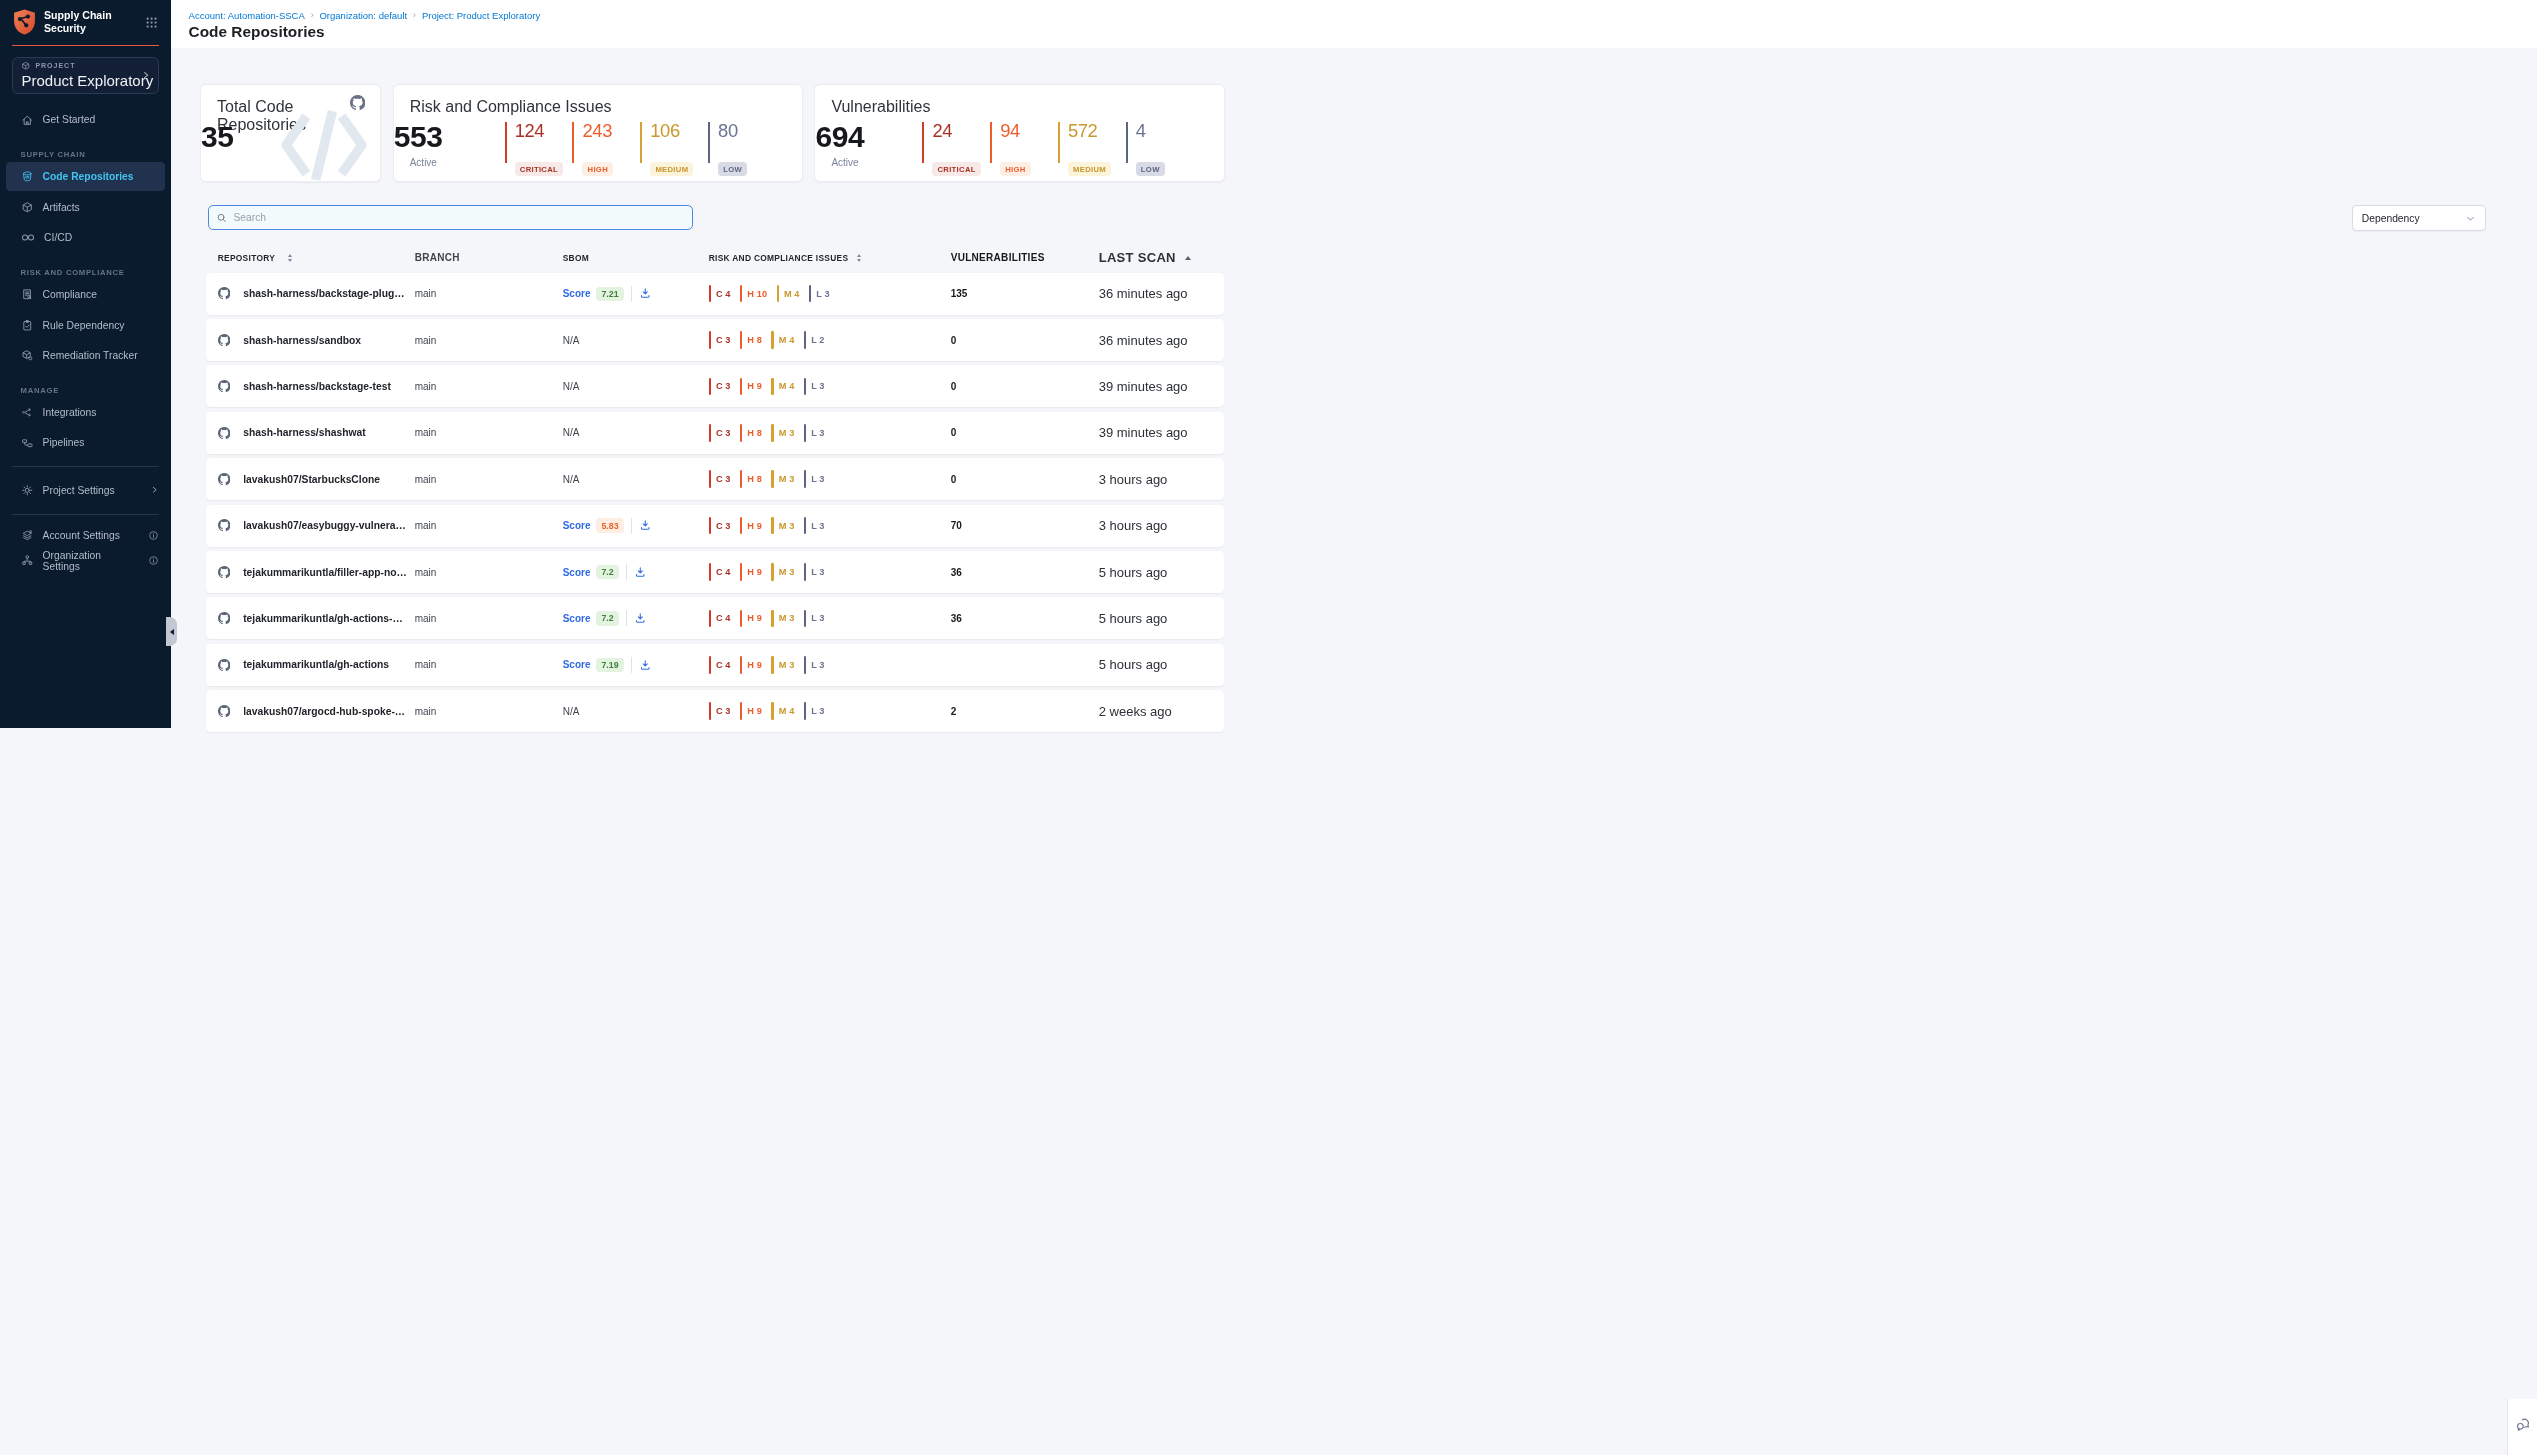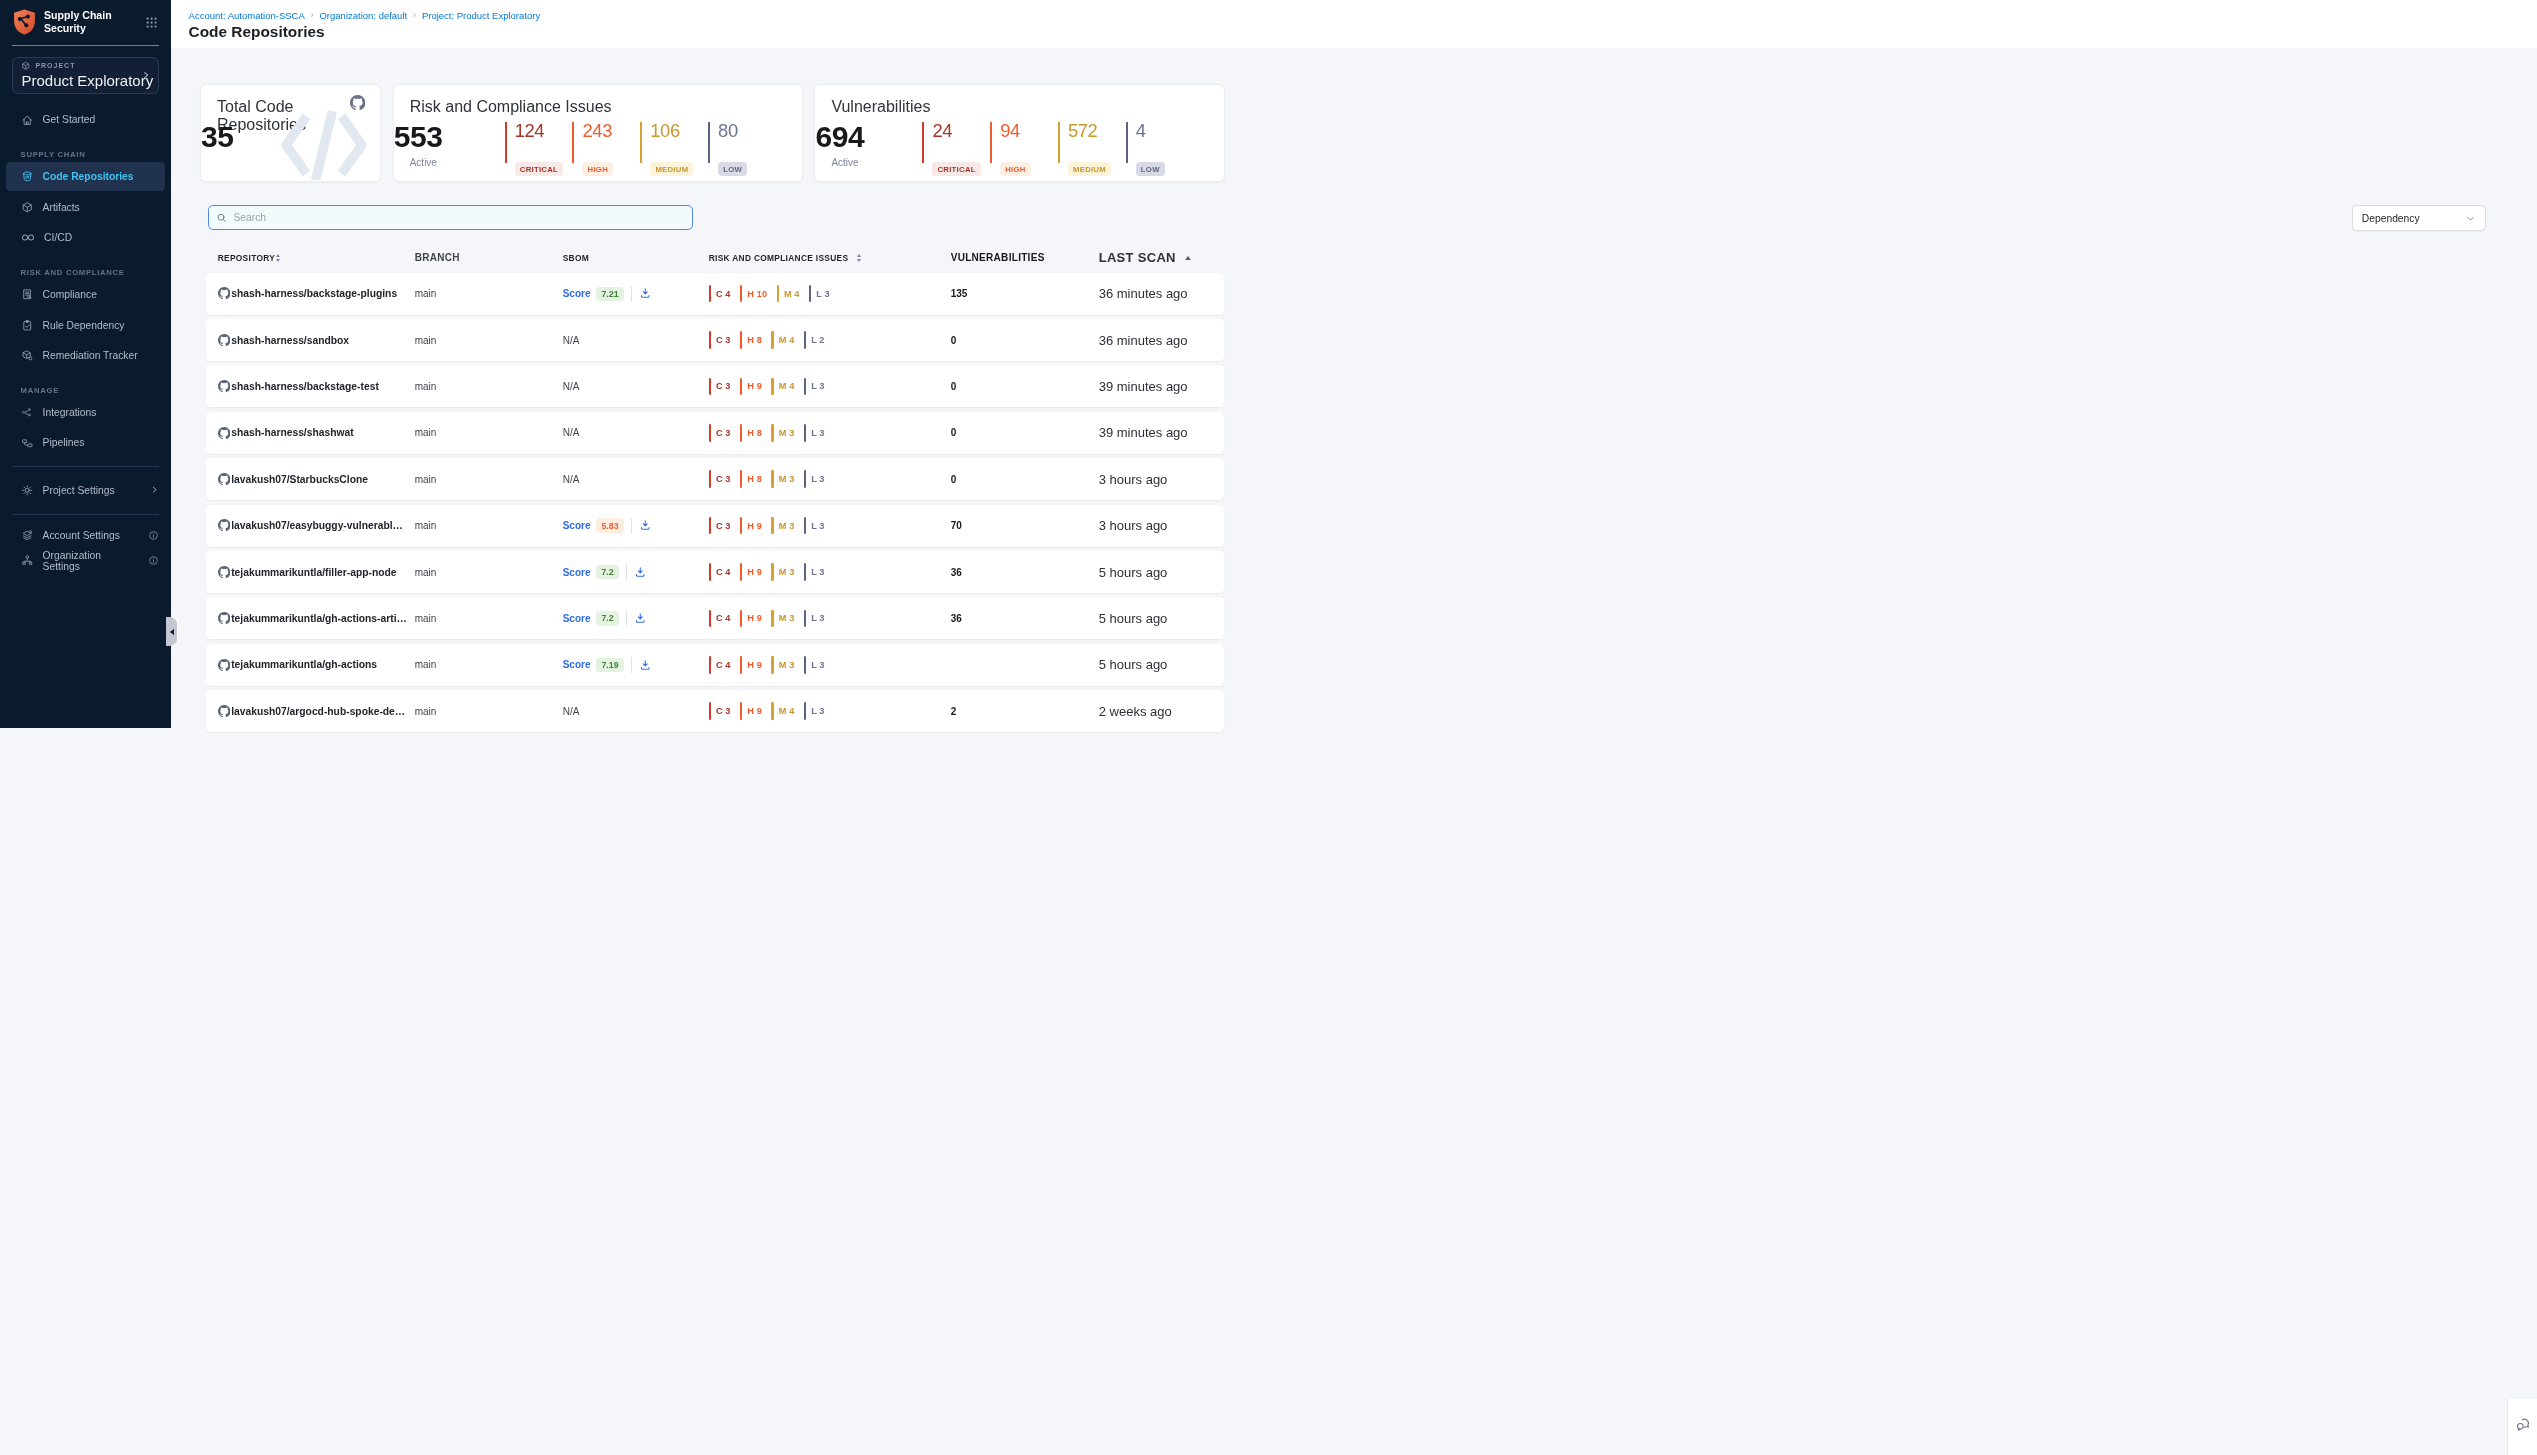--- a/index.html
+++ b/index.html
@@ -58,21 +58,21 @@
   
   .toolbar{display:flex;align-items:flex-start;margin-top:23px;padding:0 51px 0 37px}
   .searchbox{width:485px;height:25px;border:1.5px solid #4c87e6;background:#f2fafc;border-radius:5.1px;display:flex;align-items:center;padding:0 7.3px;gap:5.9px}
   .searchbox input{border:0;outline:0;background:transparent;font-size:10.3px;color:#2c313a;width:100%;font-family:inherit}
   .searchbox input::placeholder{color:#98a1b0}
   .dropdown{margin-left:auto;width:134px;height:26.4px;background:#fff;border:0.7px solid #d8dbe2;border-radius:4.4px;display:flex;align-items:center;justify-content:space-between;padding:0 8.8px;cursor:pointer;box-shadow:0 0.7px 0.7px rgba(31,41,55,.04)}
   .dropdown span{font-size:10.3px;color:#23262e}
   
   .thead{display:flex;align-items:center;margin:19px 0 7.3px 35px;width:1018px;padding:0 11.7px;font-size:8.4px;font-weight:700;letter-spacing:0.3px;color:#1f2228}
   .th{display:flex;align-items:center;gap:4.4px}
-  .c-repo{width:197px;display:flex;align-items:center;gap:1px;min-width:0}
+  .c-repo{width:197px;display:flex;align-items:center;gap:13px;min-width:0}
   .c-branch{width:148px}
   .c-sbom{width:146px;display:flex;align-items:center}
   .c-risk{width:242px;display:flex;align-items:center}
   .c-vuln{width:148px}
   .c-last{flex:1}
   .rows{margin-left:35px;width:1018px}
   .row{background:#fff;border-radius:4.4px;box-shadow:0 0.7px 1.5px rgba(31,41,55,.06);height:42px;margin-bottom:4.4px;display:flex;align-items:center;padding:0 11.7px;cursor:pointer}
   .row .gh{color:#5c6577;flex:none}
   .rname{font-size:10.3px;font-weight:600;color:#21252b;white-space:nowrap;overflow:hidden;text-overflow:ellipsis;padding-right:7.3px}
   .c-branch,.na{font-size:10px;color:#40454d}

